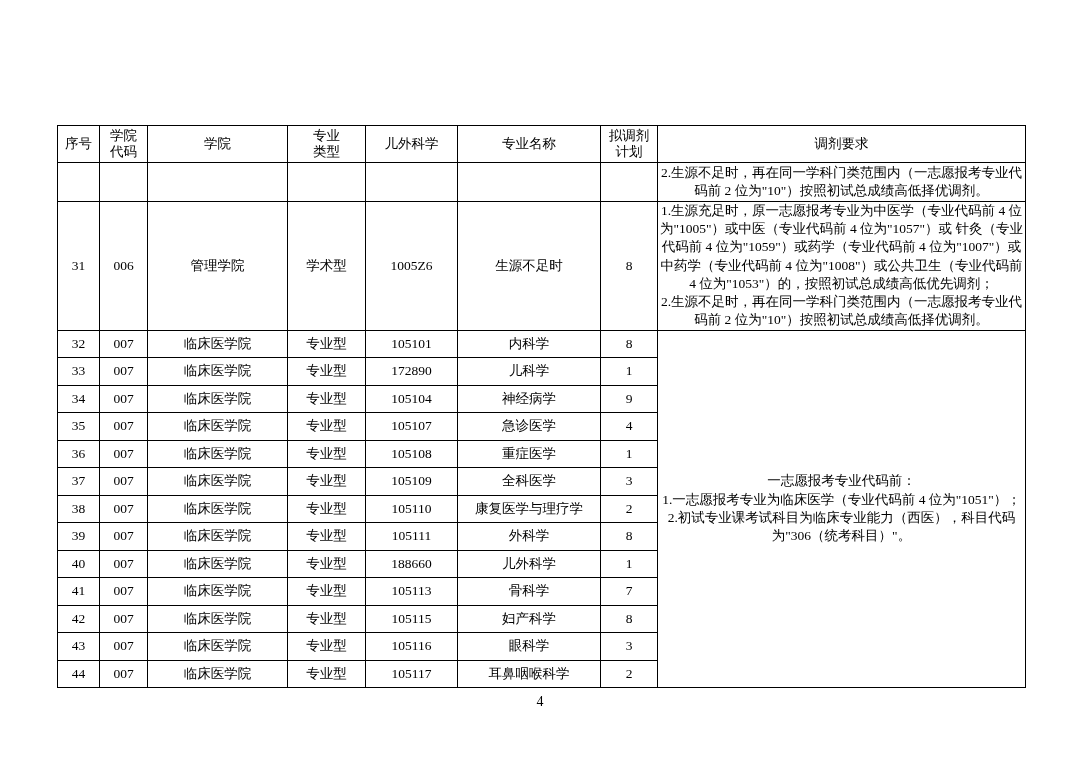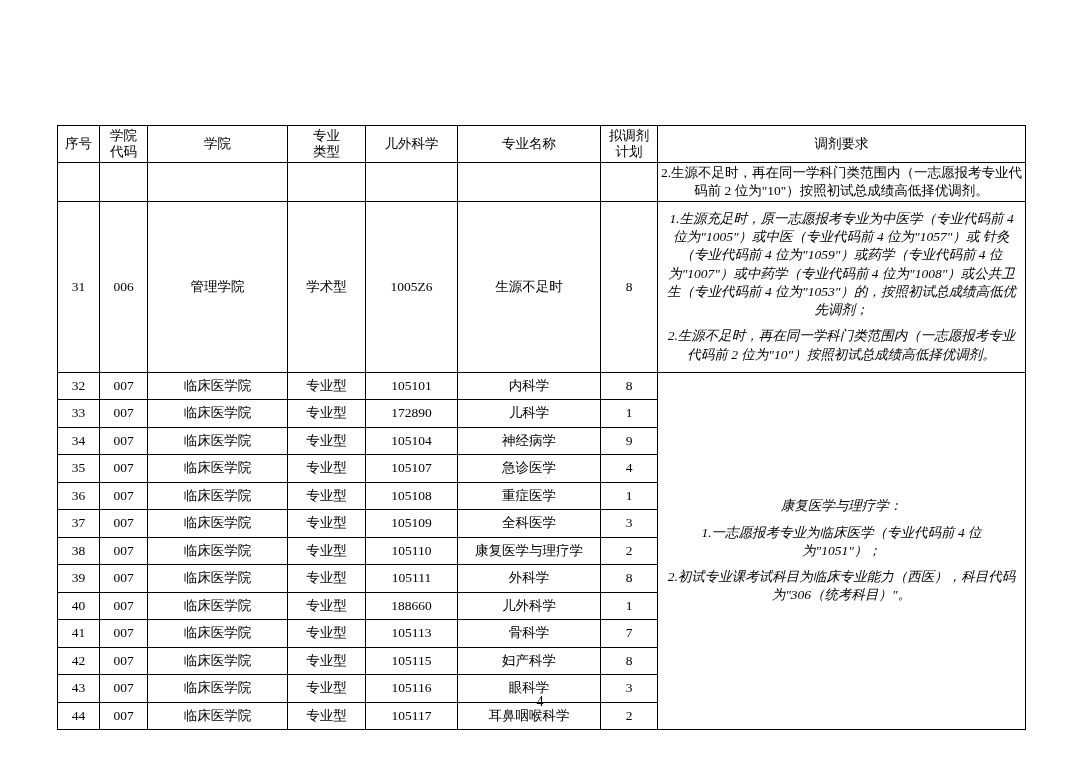--- a/index.html
+++ b/index.html
@@ -66,23 +66,22 @@
     text-align: left;
     vertical-align: top;
     padding: 4px 6px 4px 6px;
     font-size: 12.4px;
     line-height: 1.45;
   }
   td.req-cell.mid {
     vertical-align: middle;
   }
   td.req-cell p {
-    margin: 8px;
+    margin: 0;
     text-indent: 0;
-    font-style: italic;
   }
   .row-31 td {
     height: 112px;
   }
   .row-top td {
     height: 38px;
   }
   .page-number {
     position: absolute;
     left: 0;
@@ -166,21 +165,21 @@
 
         <tr>
           <td>32</td>
           <td>007</td>
           <td>临床医学院</td>
           <td>专业型</td>
           <td>105101</td>
           <td>内科学</td>
           <td>8</td>
           <td class="req-cell mid" rowspan="13">
-            <p>康复医学与理疗学：</p>
+            <p>一志愿报考专业代码前：</p>
             <p>1.一志愿报考专业为临床医学（专业代码前 4 位为"1051"）；</p>
             <p>2.初试专业课考试科目为临床专业能力（西医），科目代码为"306（统考科目）"。</p>
           </td>
         </tr>
 
         <tr>
           <td>33</td>
           <td>007</td>
           <td>临床医学院</td>
           <td>专业型</td>

